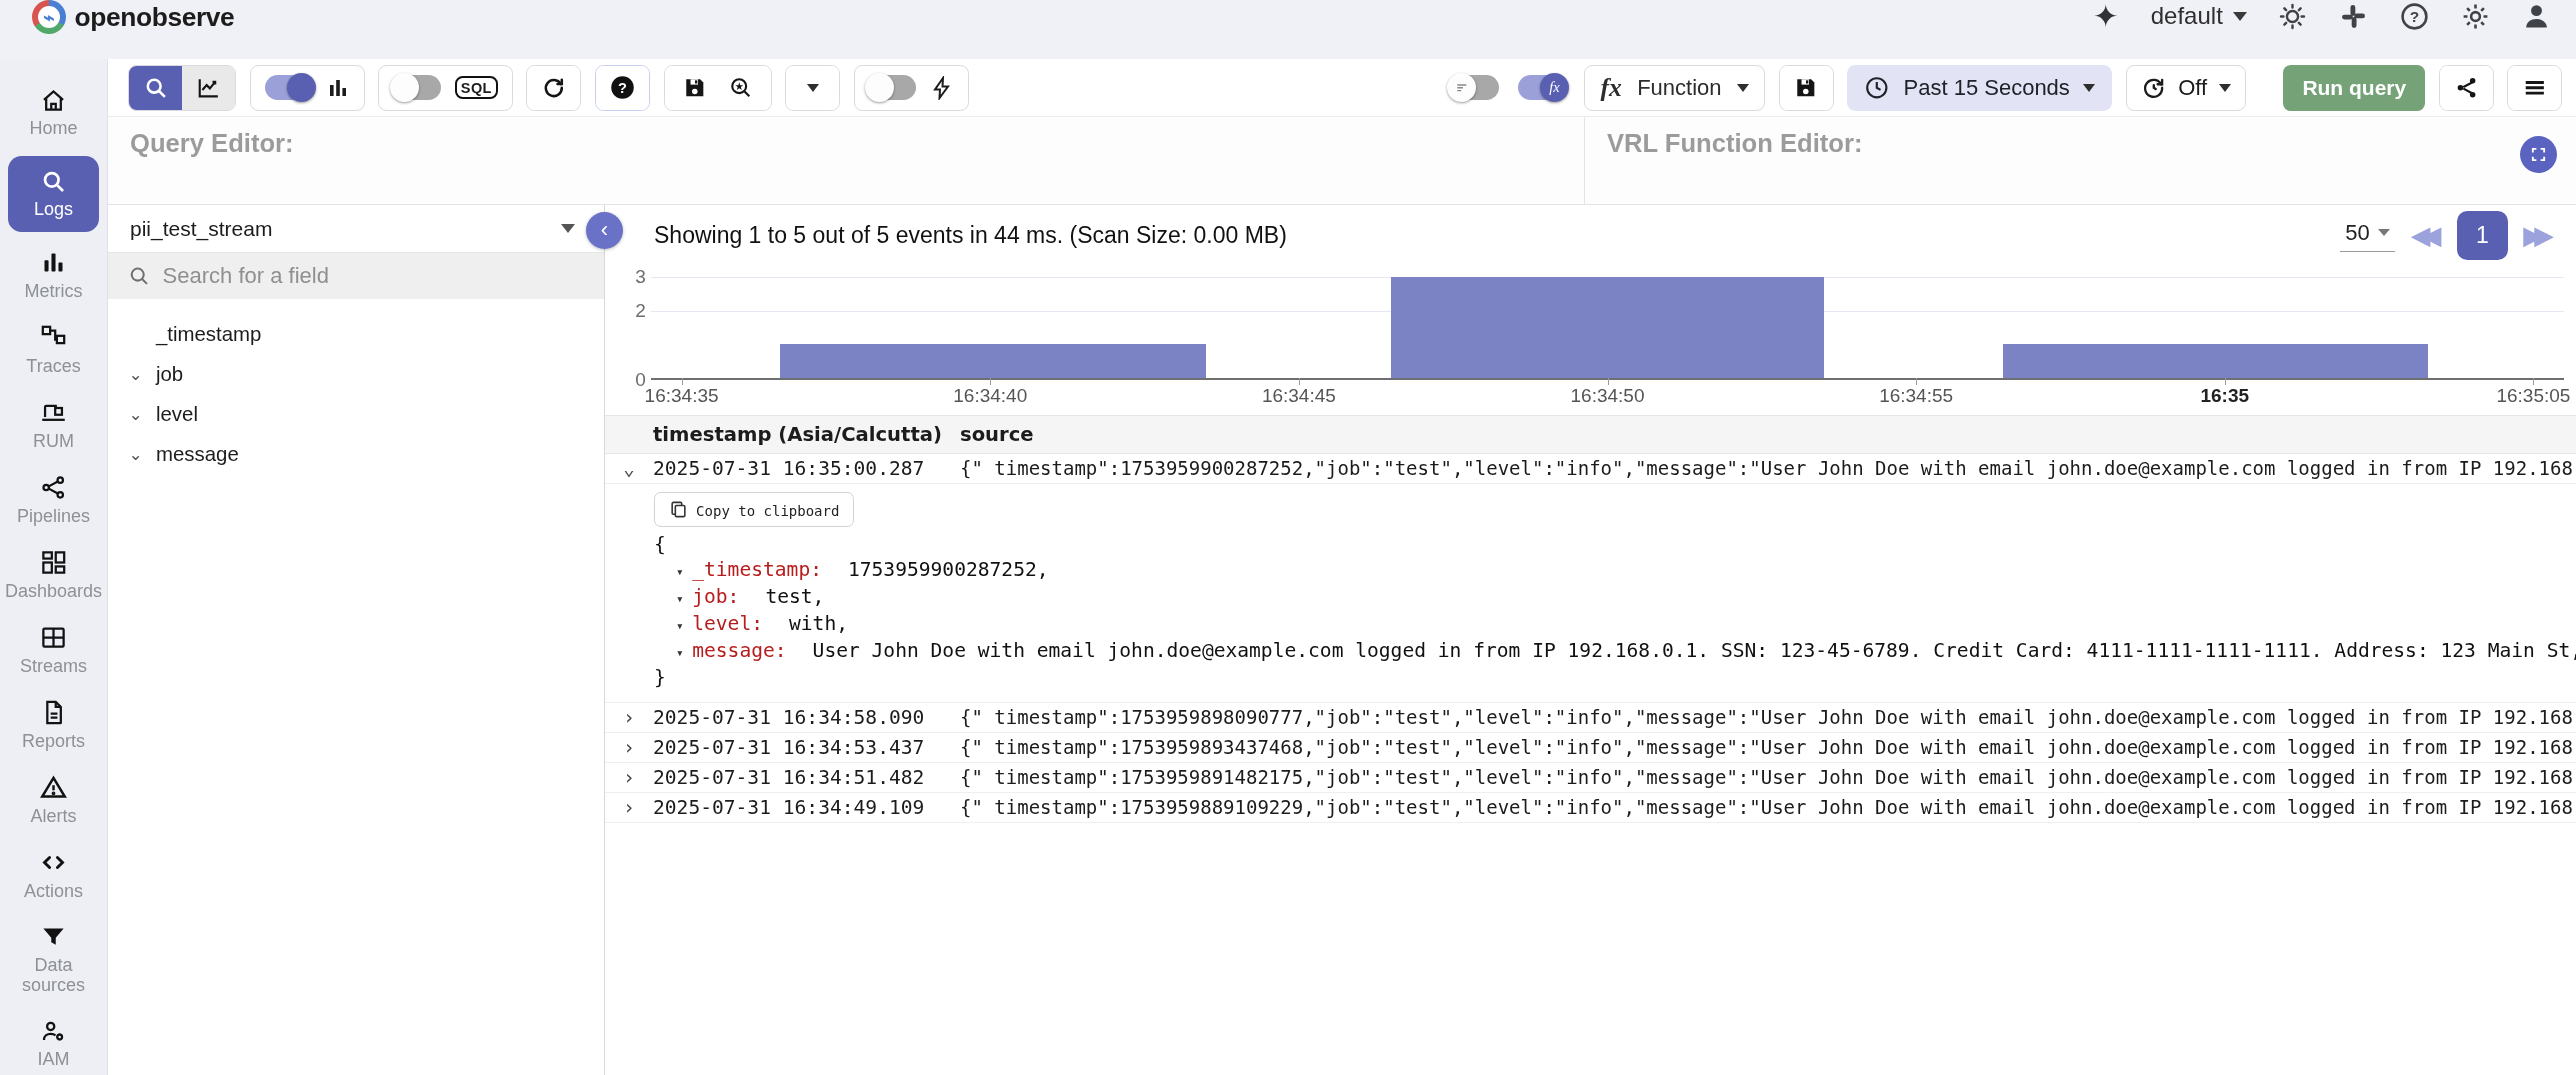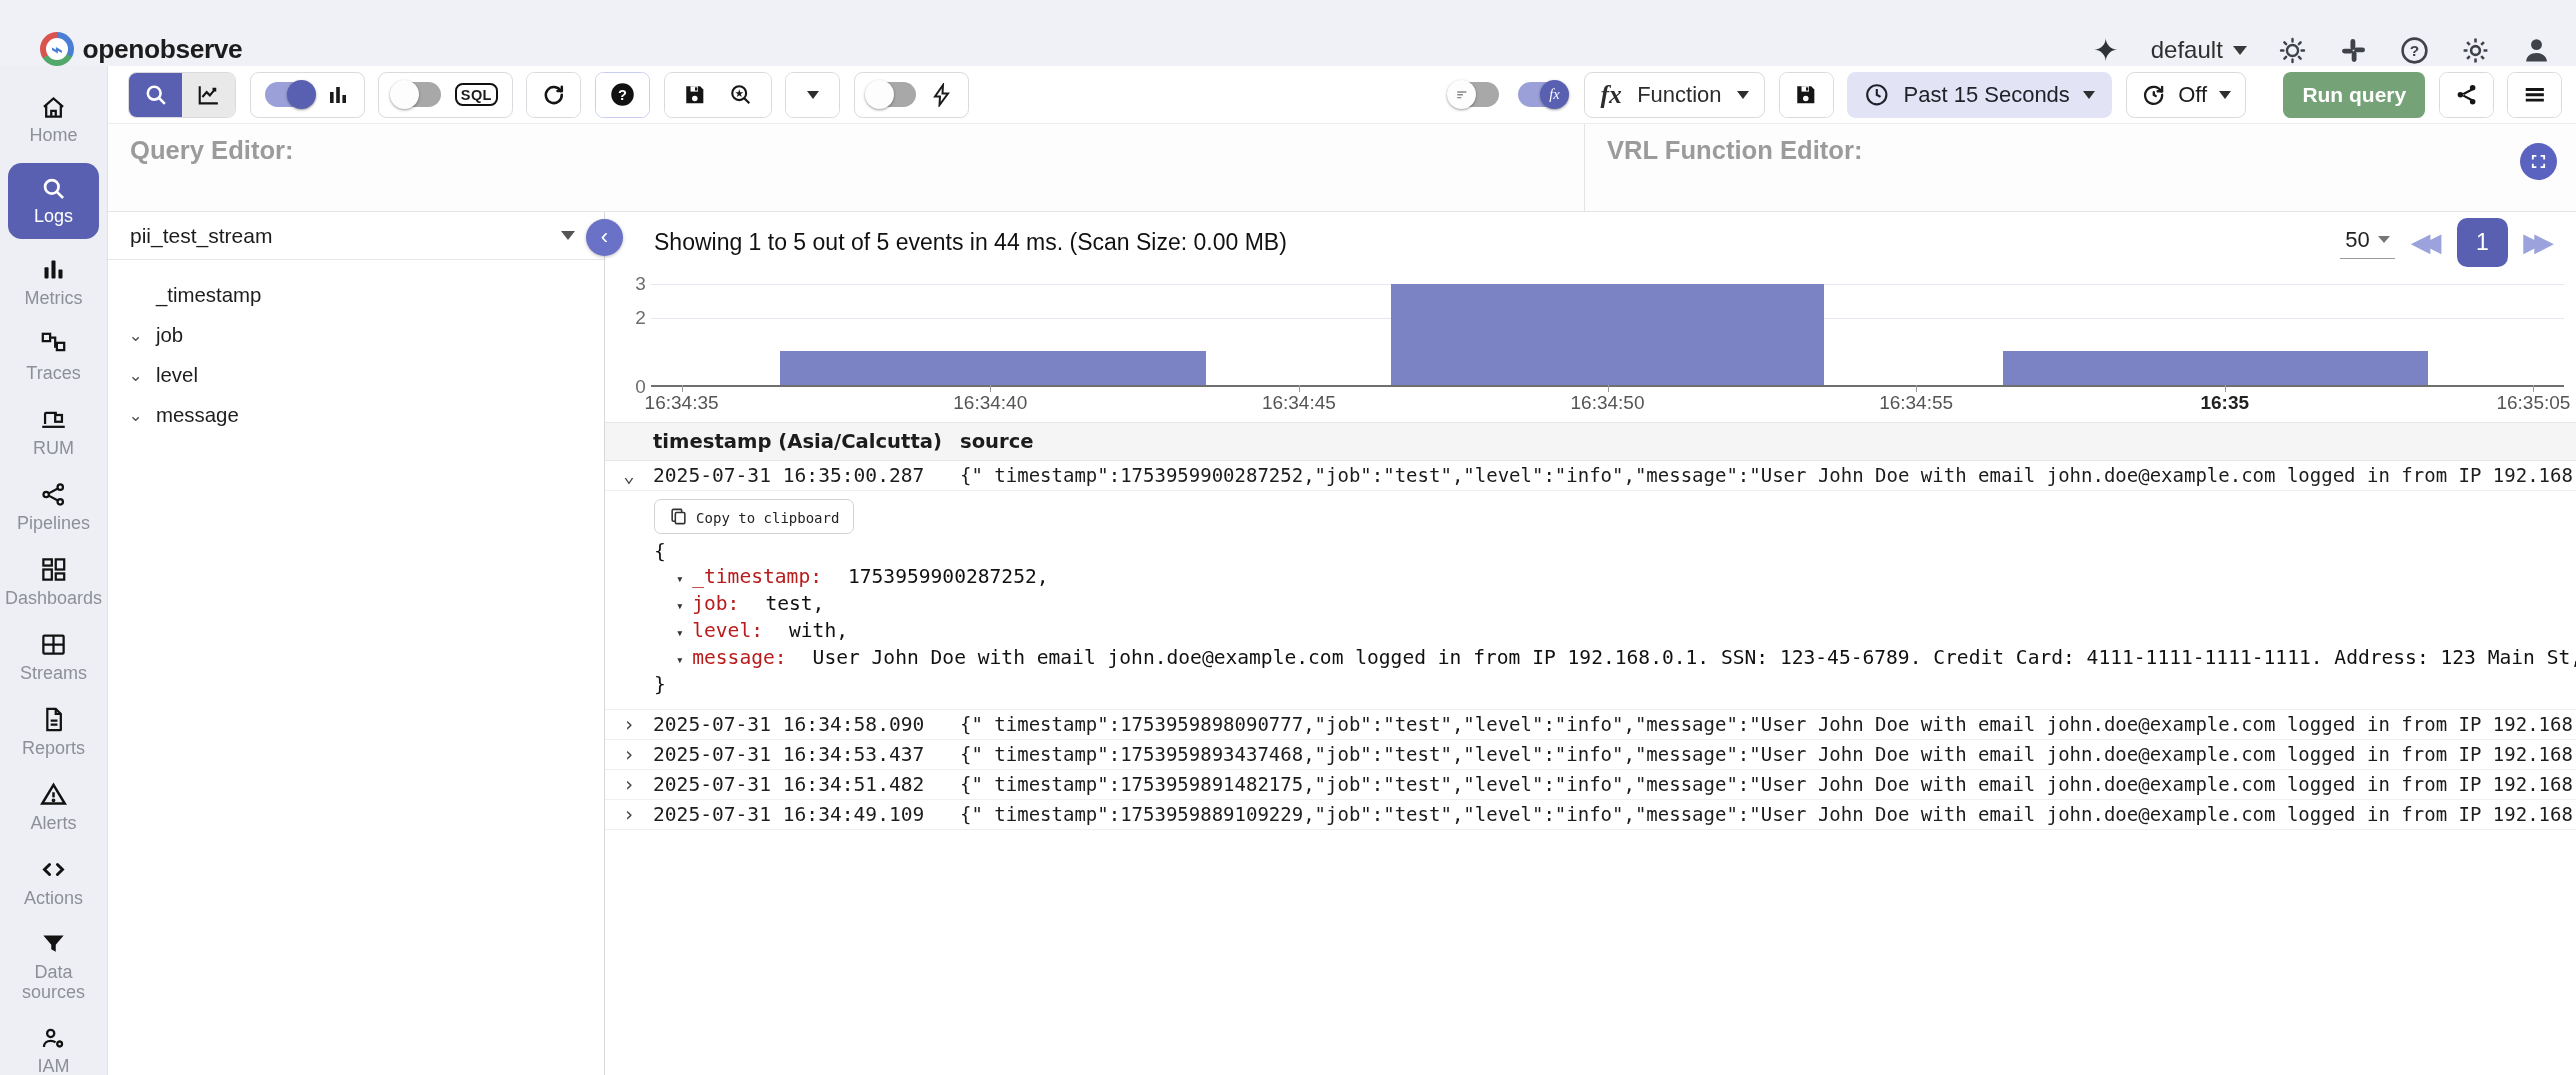--- a/index.html
+++ b/index.html
@@ -1,22 +1,22 @@
 <!DOCTYPE html>
 <html style="font-size:13.6px"><head>
 <meta charset="utf-8">
 <style>
   * { margin:0; padding:0; box-sizing:border-box; }
   html,body { width:2576px; height:1075px; overflow:hidden; background:#fff;
               font-family:"Liberation Sans", sans-serif; color:#1c1c1c; }
   svg { display:block; }
 
   
-  .app-header { height:66px; background:#f0f1f6; display:flex; align-items:flex-end;
-                justify-content:space-between; padding:0 24px 0 40px; }
+  .app-header { height:59px; background:#f0f1f6; display:flex; align-items:flex-start;
+                justify-content:space-between; padding:0 24px 0 32px; }
   .brand { display:flex; align-items:center; gap:8.5px; }
   .logo-circle { width:34px; height:34px; border-radius:50%;
                  background:conic-gradient(#4a7fd4 0 33%, #52a86a 33% 66%, #d9534f 66% 100%);
                  position:relative; }
   .logo-circle::before { content:""; position:absolute; inset:6px; border-radius:50%; background:#fff; }
   .logo-circle::after { content:"⌁"; position:absolute; inset:0; display:flex; align-items:center;
                         justify-content:center; color:#4a7fd4; font-size:19px; font-weight:bold; }
   .brand-name { font-size:26.4px; font-weight:800; letter-spacing:-0.4px; }
   .header-right { display:flex; align-items:center; gap:29px; }
   .org-select { display:flex; align-items:center; gap:10.2px; font-size:24px; color:#2f2f2f; cursor:pointer; }
@@ -459,20 +459,27 @@
         </span>
       </div>
     </div>
 
     <div class="content-row">
       <aside class="fields-panel">
         <div class="collapse-fab">‹</div>
         <div class="stream-row">
           <span>pii_test_stream</span>
           <span class="caret" style="border-top-color:#555;"></span>
+        </div>
+        <div class="field-search">
+          <svg width="24" height="24" viewBox="0 0 24 24" fill="none" stroke="#6e6e6e" stroke-width="2.2">
+              <circle cx="10.5" cy="10.5" r="6.5"></circle>
+              <path d="m15.5 15.5 5 5"></path>
+            </svg>
+          <input type="text" placeholder="Search for a field" style="">
         </div>
         <div class="field-list">
           <div class="field-item noexp">
             <span>_timestamp</span>
           </div>
           <div class="field-item">
             <span class="chev">⌄</span>
             <span>job</span>
           </div>
           <div class="field-item">

